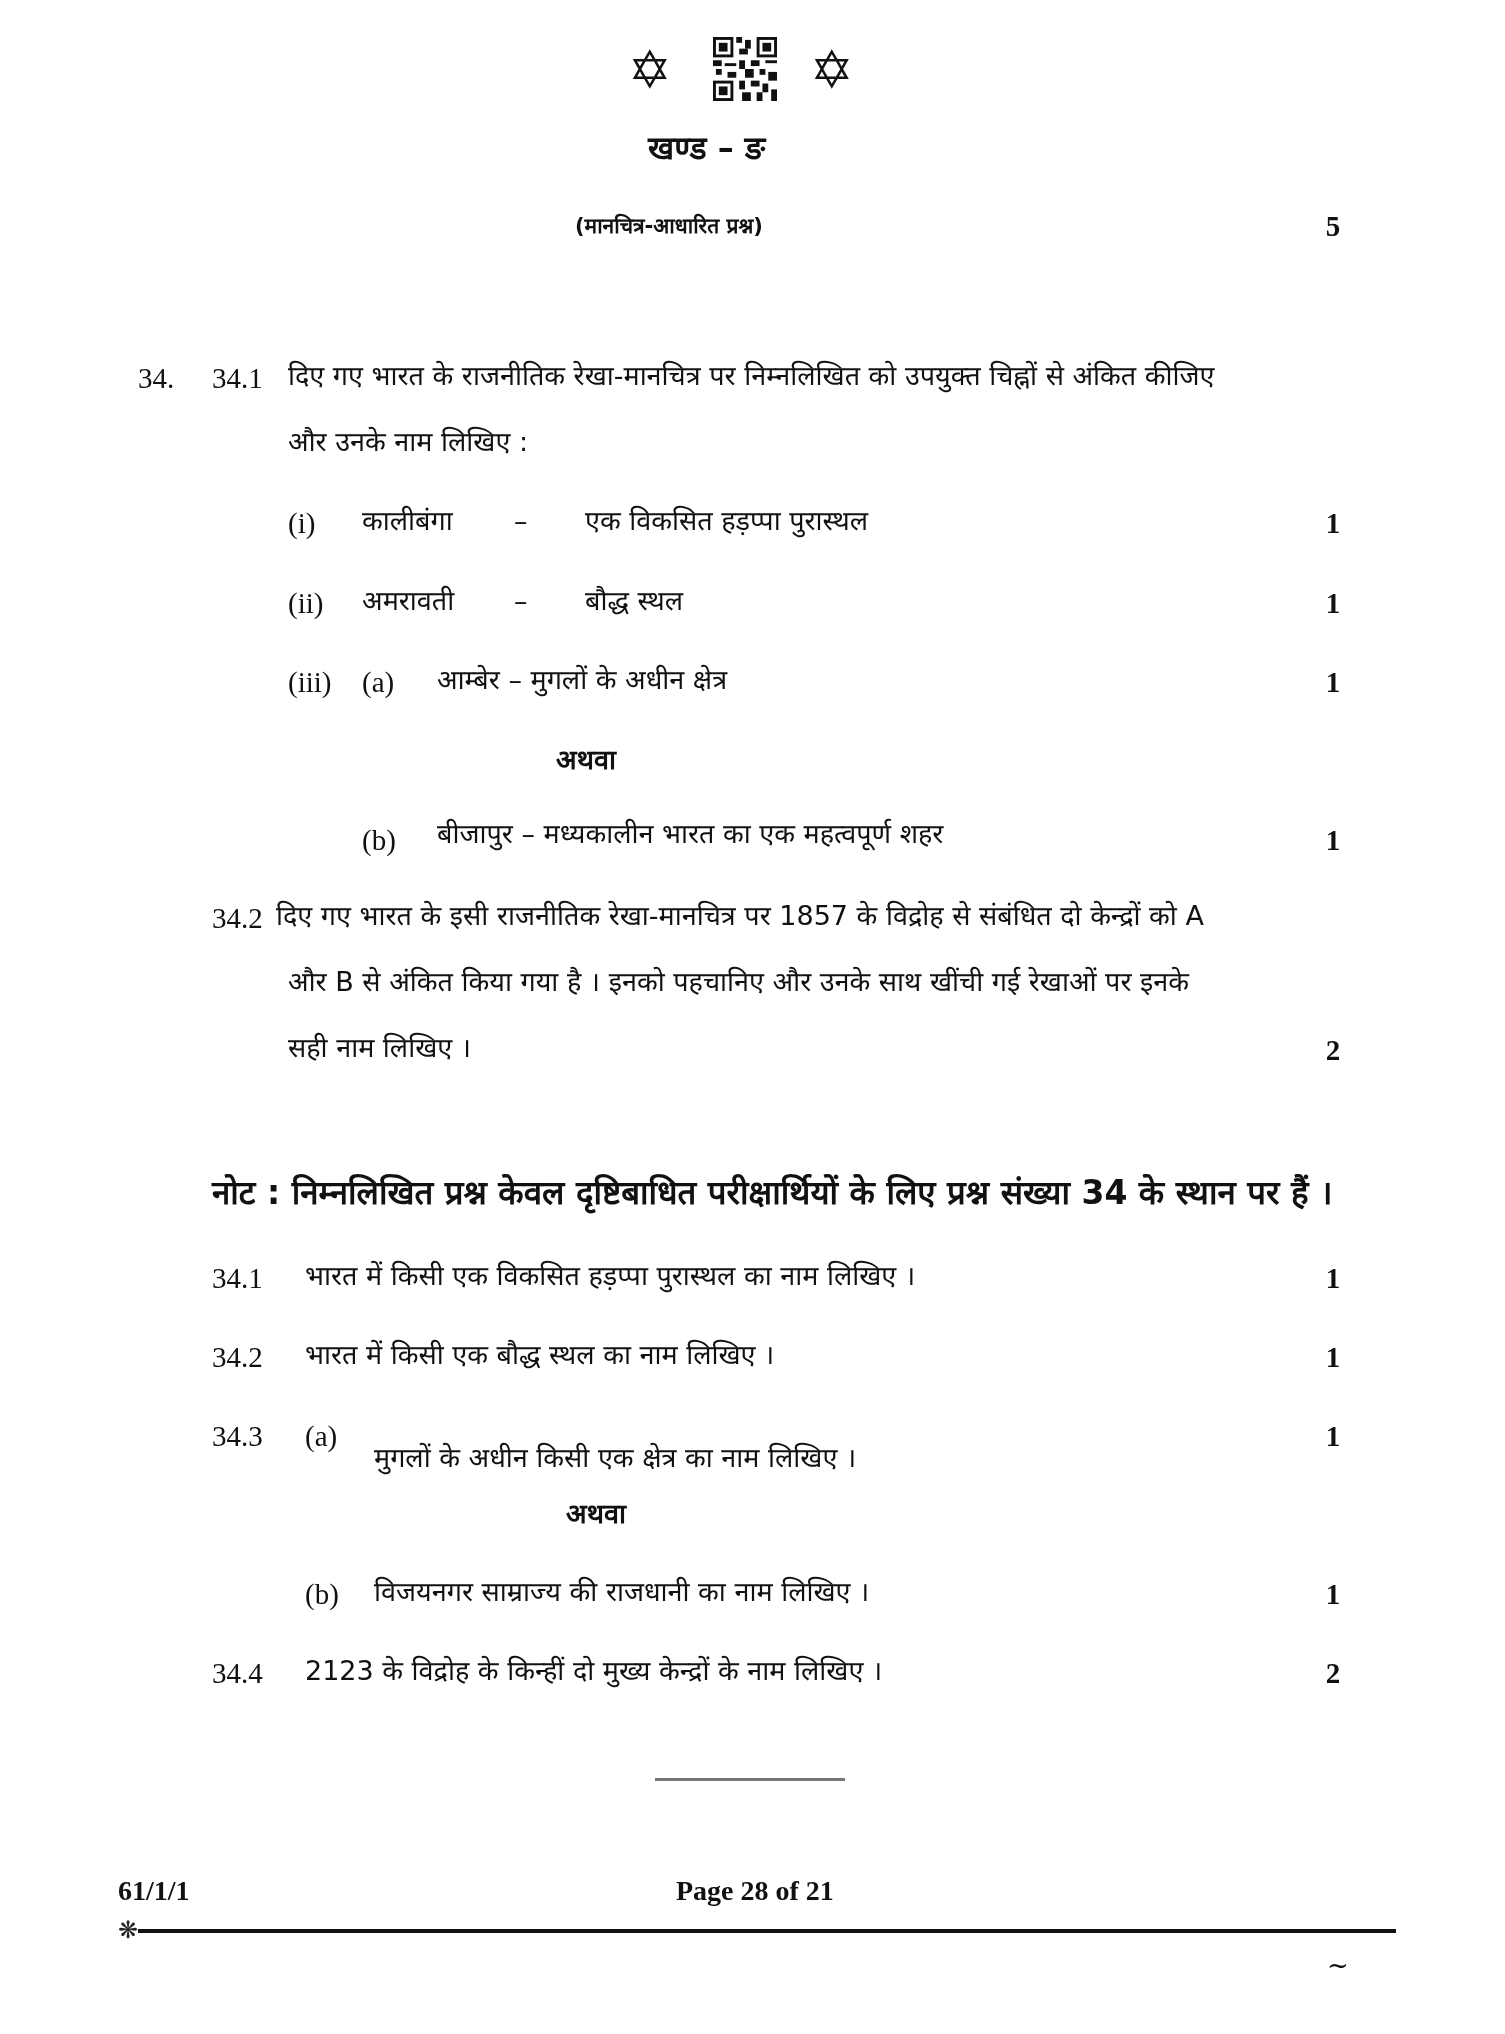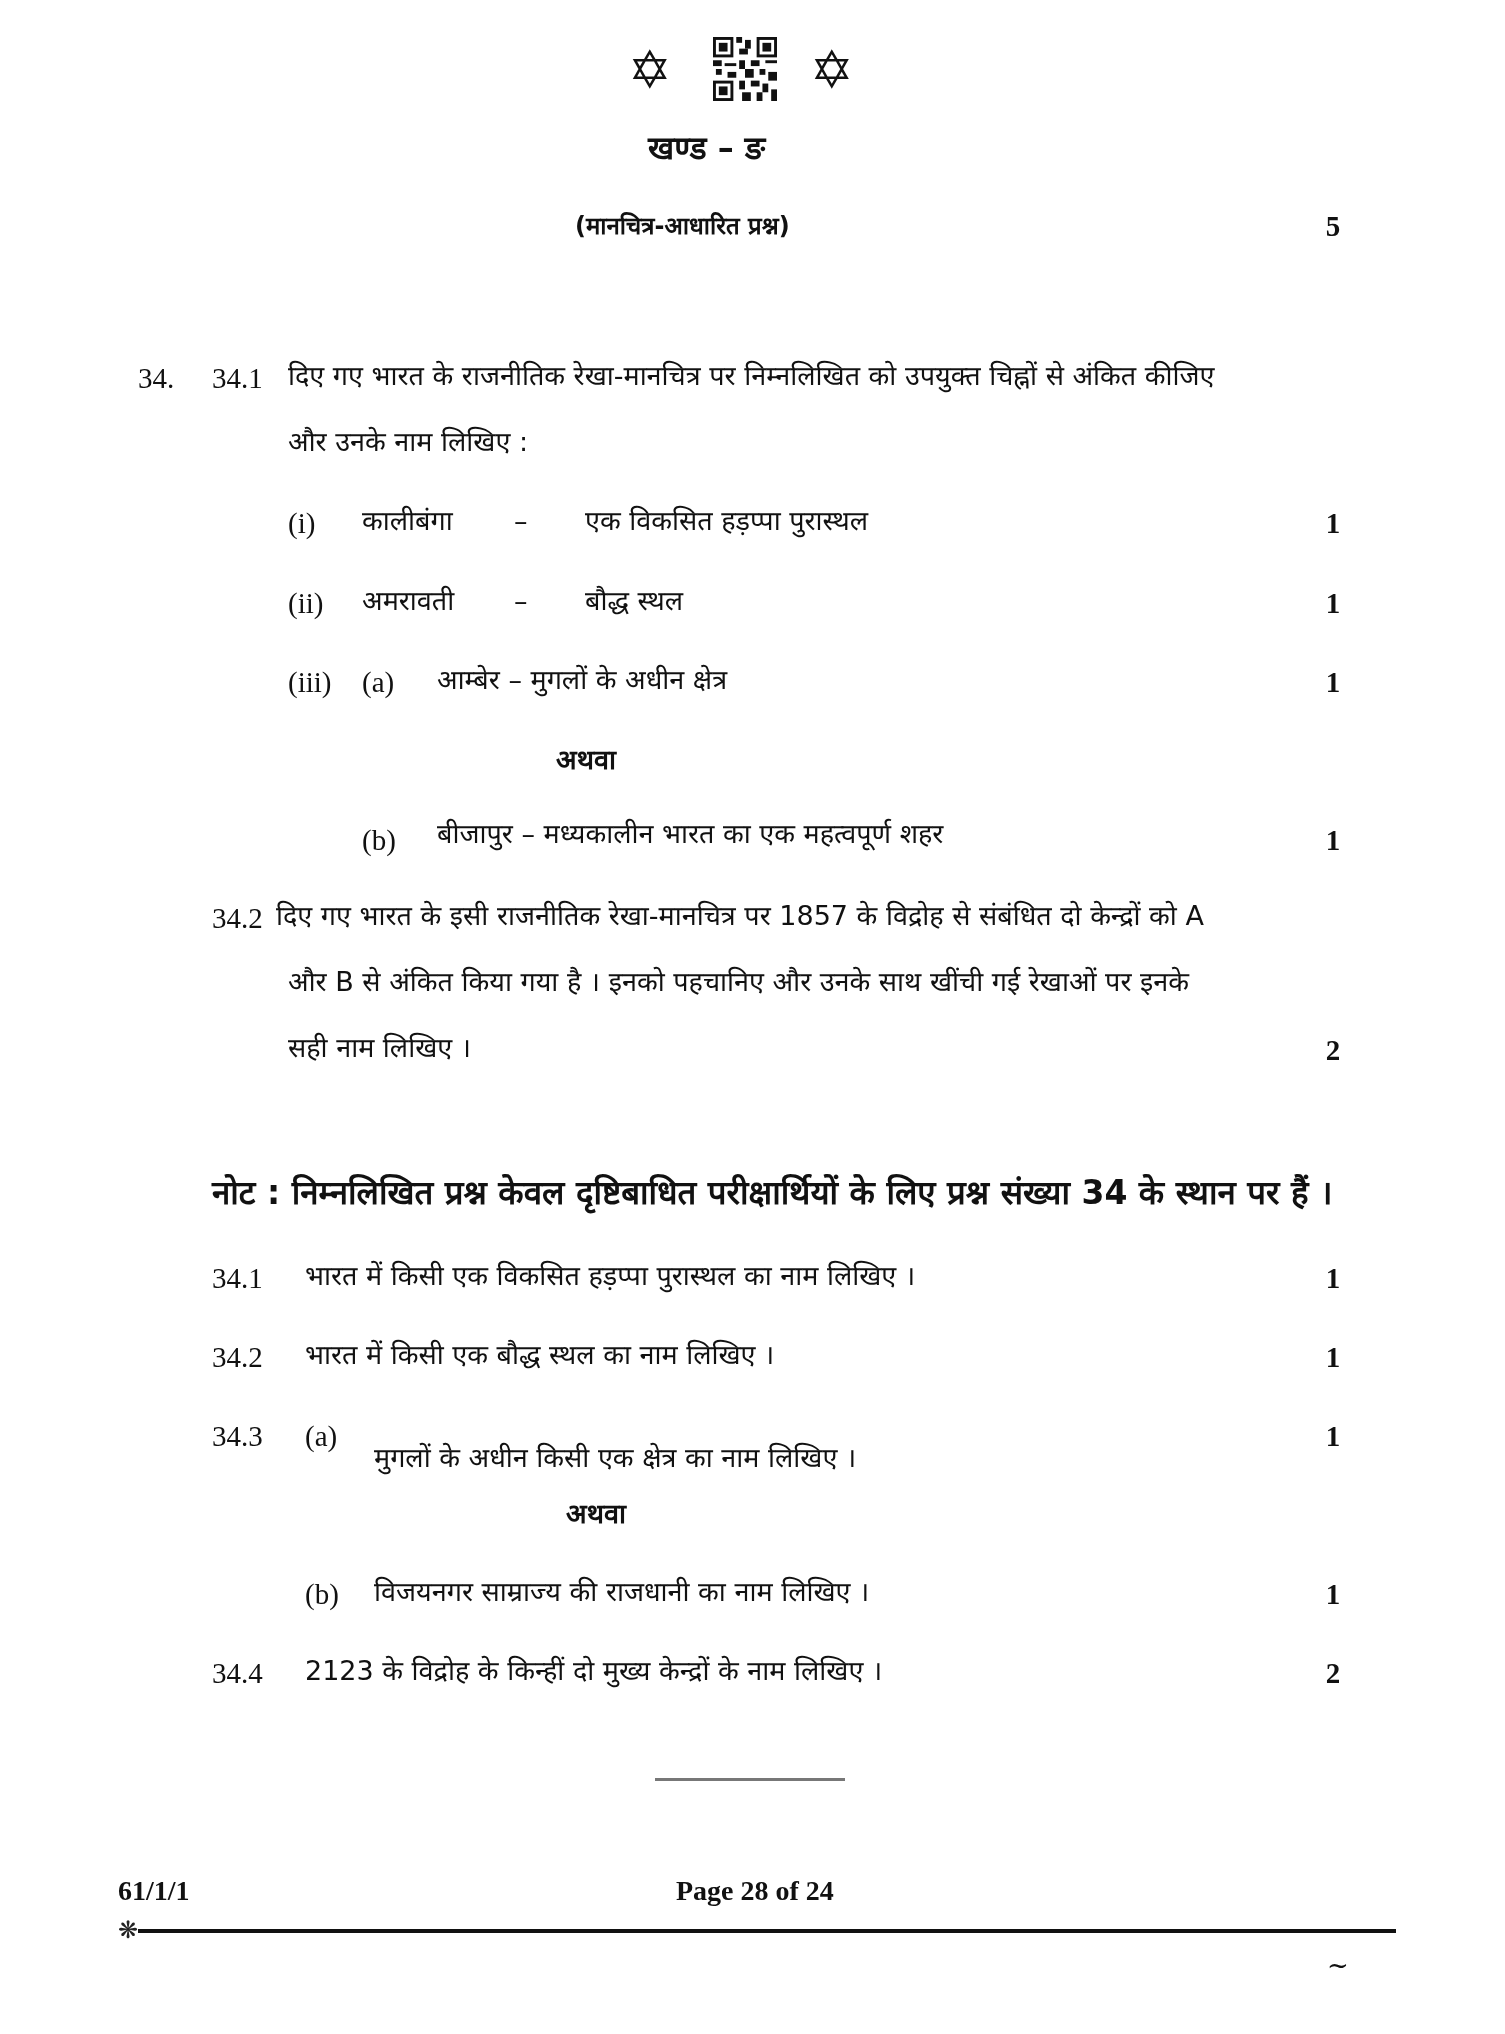--- a/index.html
+++ b/index.html
@@ -51,21 +51,21 @@
     <rect x="9" y="15" width="2" height="3" fill="#111"></rect>
     <rect x="13" y="15" width="3" height="2" fill="#111"></rect>
   <rect x="17" y="16" width="2" height="3" fill="#111"></rect>
     <rect x="10" y="19" width="3" height="3" fill="#111"></rect>
     <rect x="15" y="19" width="2" height="3" fill="#111"></rect>
     <rect x="20" y="18" width="2" height="4" fill="#111"></rect>
 </svg>
 <div class="abs star" style="left:810px; top:44px;">✡</div>
 
 <div class="abs hi bold" style="left:648px; top:130px; font-size:32px;">खण्ड – ङ</div>
-<div class="abs hi bold" style="left:575px; top:208px; font-size:24px;">(मानचित्र-आधारित प्रश्न)</div>
+<div class="abs hi bold" style="left:575px; top:208px; font-size:21px;">(मानचित्र-आधारित प्रश्न)</div>
 <div class="mark" style="top:208px;">5</div>
 
 <div class="abs num" style="left:138px; top:360px;">34.</div>
 <div class="abs num" style="left:212px; top:360px;">34.1</div>
 <div class="abs hi" style="left:288px; top:358px;text-align:center;">दिए गए भारत के राजनीतिक रेखा-मानचित्र पर निम्नलिखित को उपयुक्त चिह्नों से अंकित कीजिए</div>
 <div class="abs hi" style="left:288px; top:424px;">और उनके नाम लिखिए :</div>
 
 <div>
   <div class="abs num" style="left:288px; top:505px;">(i)</div>
   <div class="abs hi" style="left:362px; top:503px;">कालीबंगा</div>
@@ -125,16 +125,16 @@
 </div>
 <div>
   <div class="abs num" style="left:212px; top:1655px;">34.4</div>
   <div class="abs hi" style="left:305px; top:1653px;">2123 के विद्रोह के किन्हीं दो मुख्य केन्द्रों के नाम लिखिए ।</div>
   <div class="mark" style="top:1655px;">2</div>
 </div>
 
 <div class="divider-short"></div>
 
 <div class="abs num bold" style="left:118px; top:1873px; font-size:28px;">61/1/1</div>
-<div class="abs num bold" style="left:676px; top:1873px; font-size:28px;">Page 28 of 24</div>
+<div class="abs num bold" style="left:676px; top:1873px; font-size:28px;">Page 28 of 21</div>
 <div class="footer-flower">❋</div>
 <div class="footer-rule"></div>
 <div class="tilde">~</div>
 
 </body></html>

